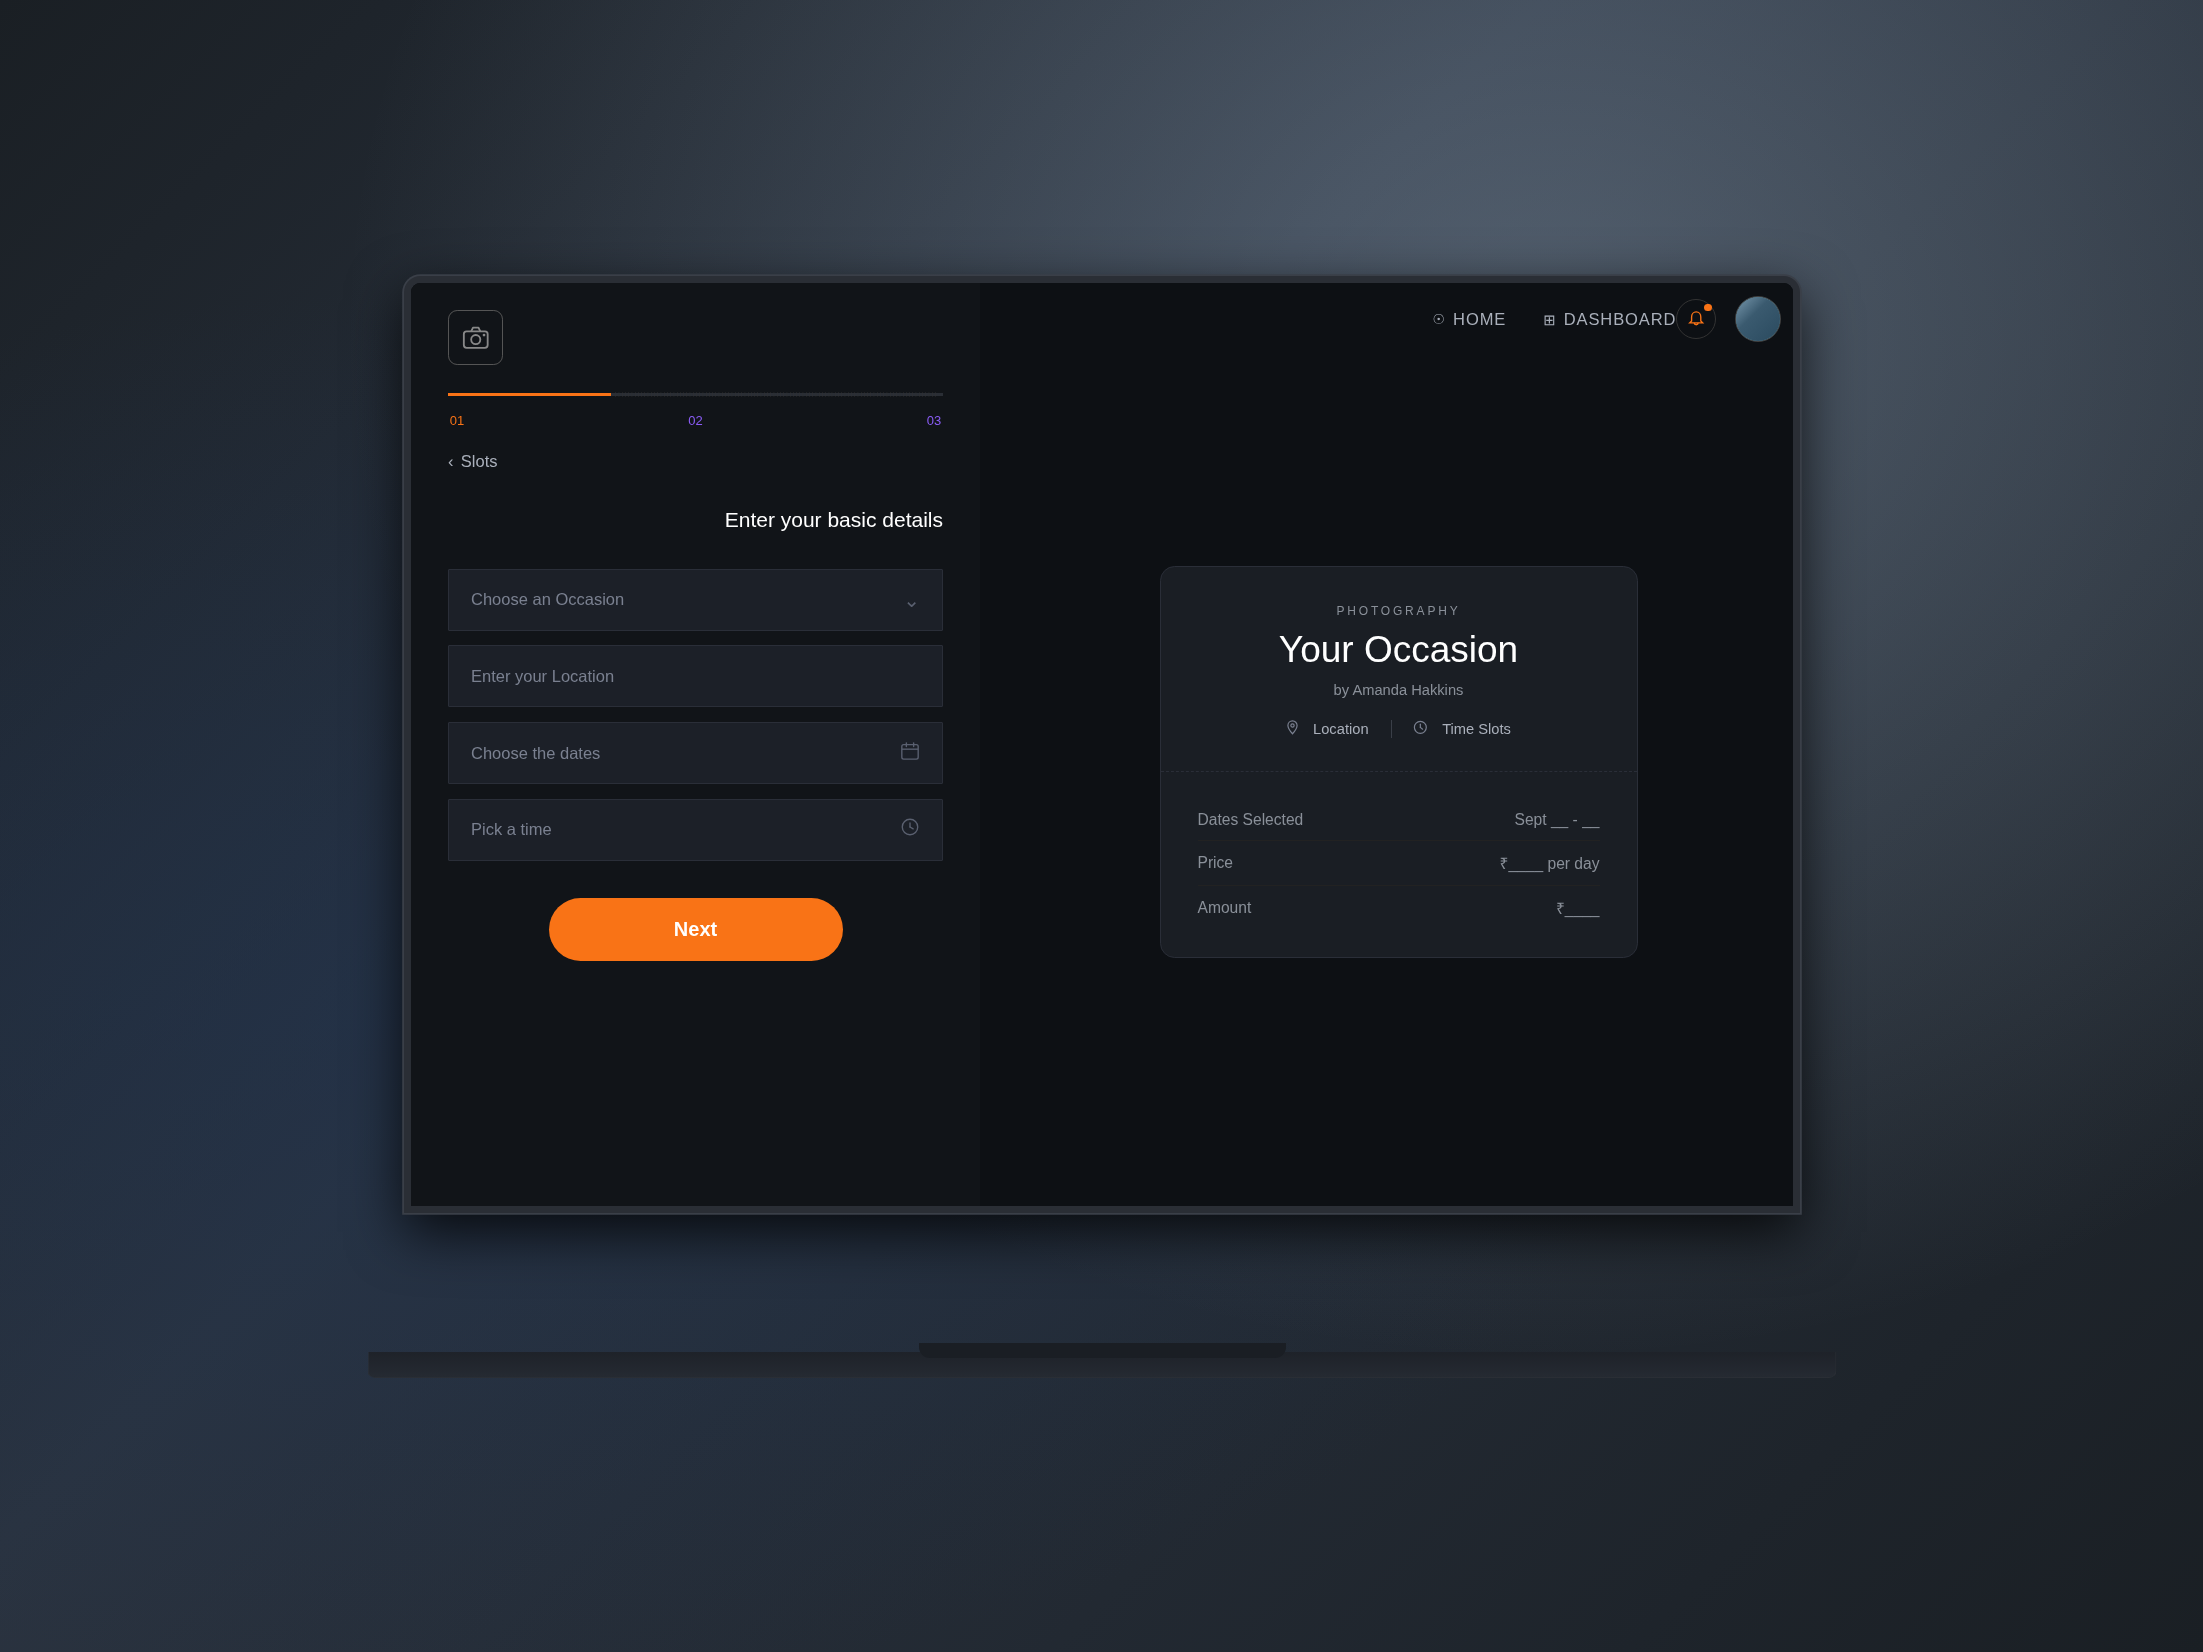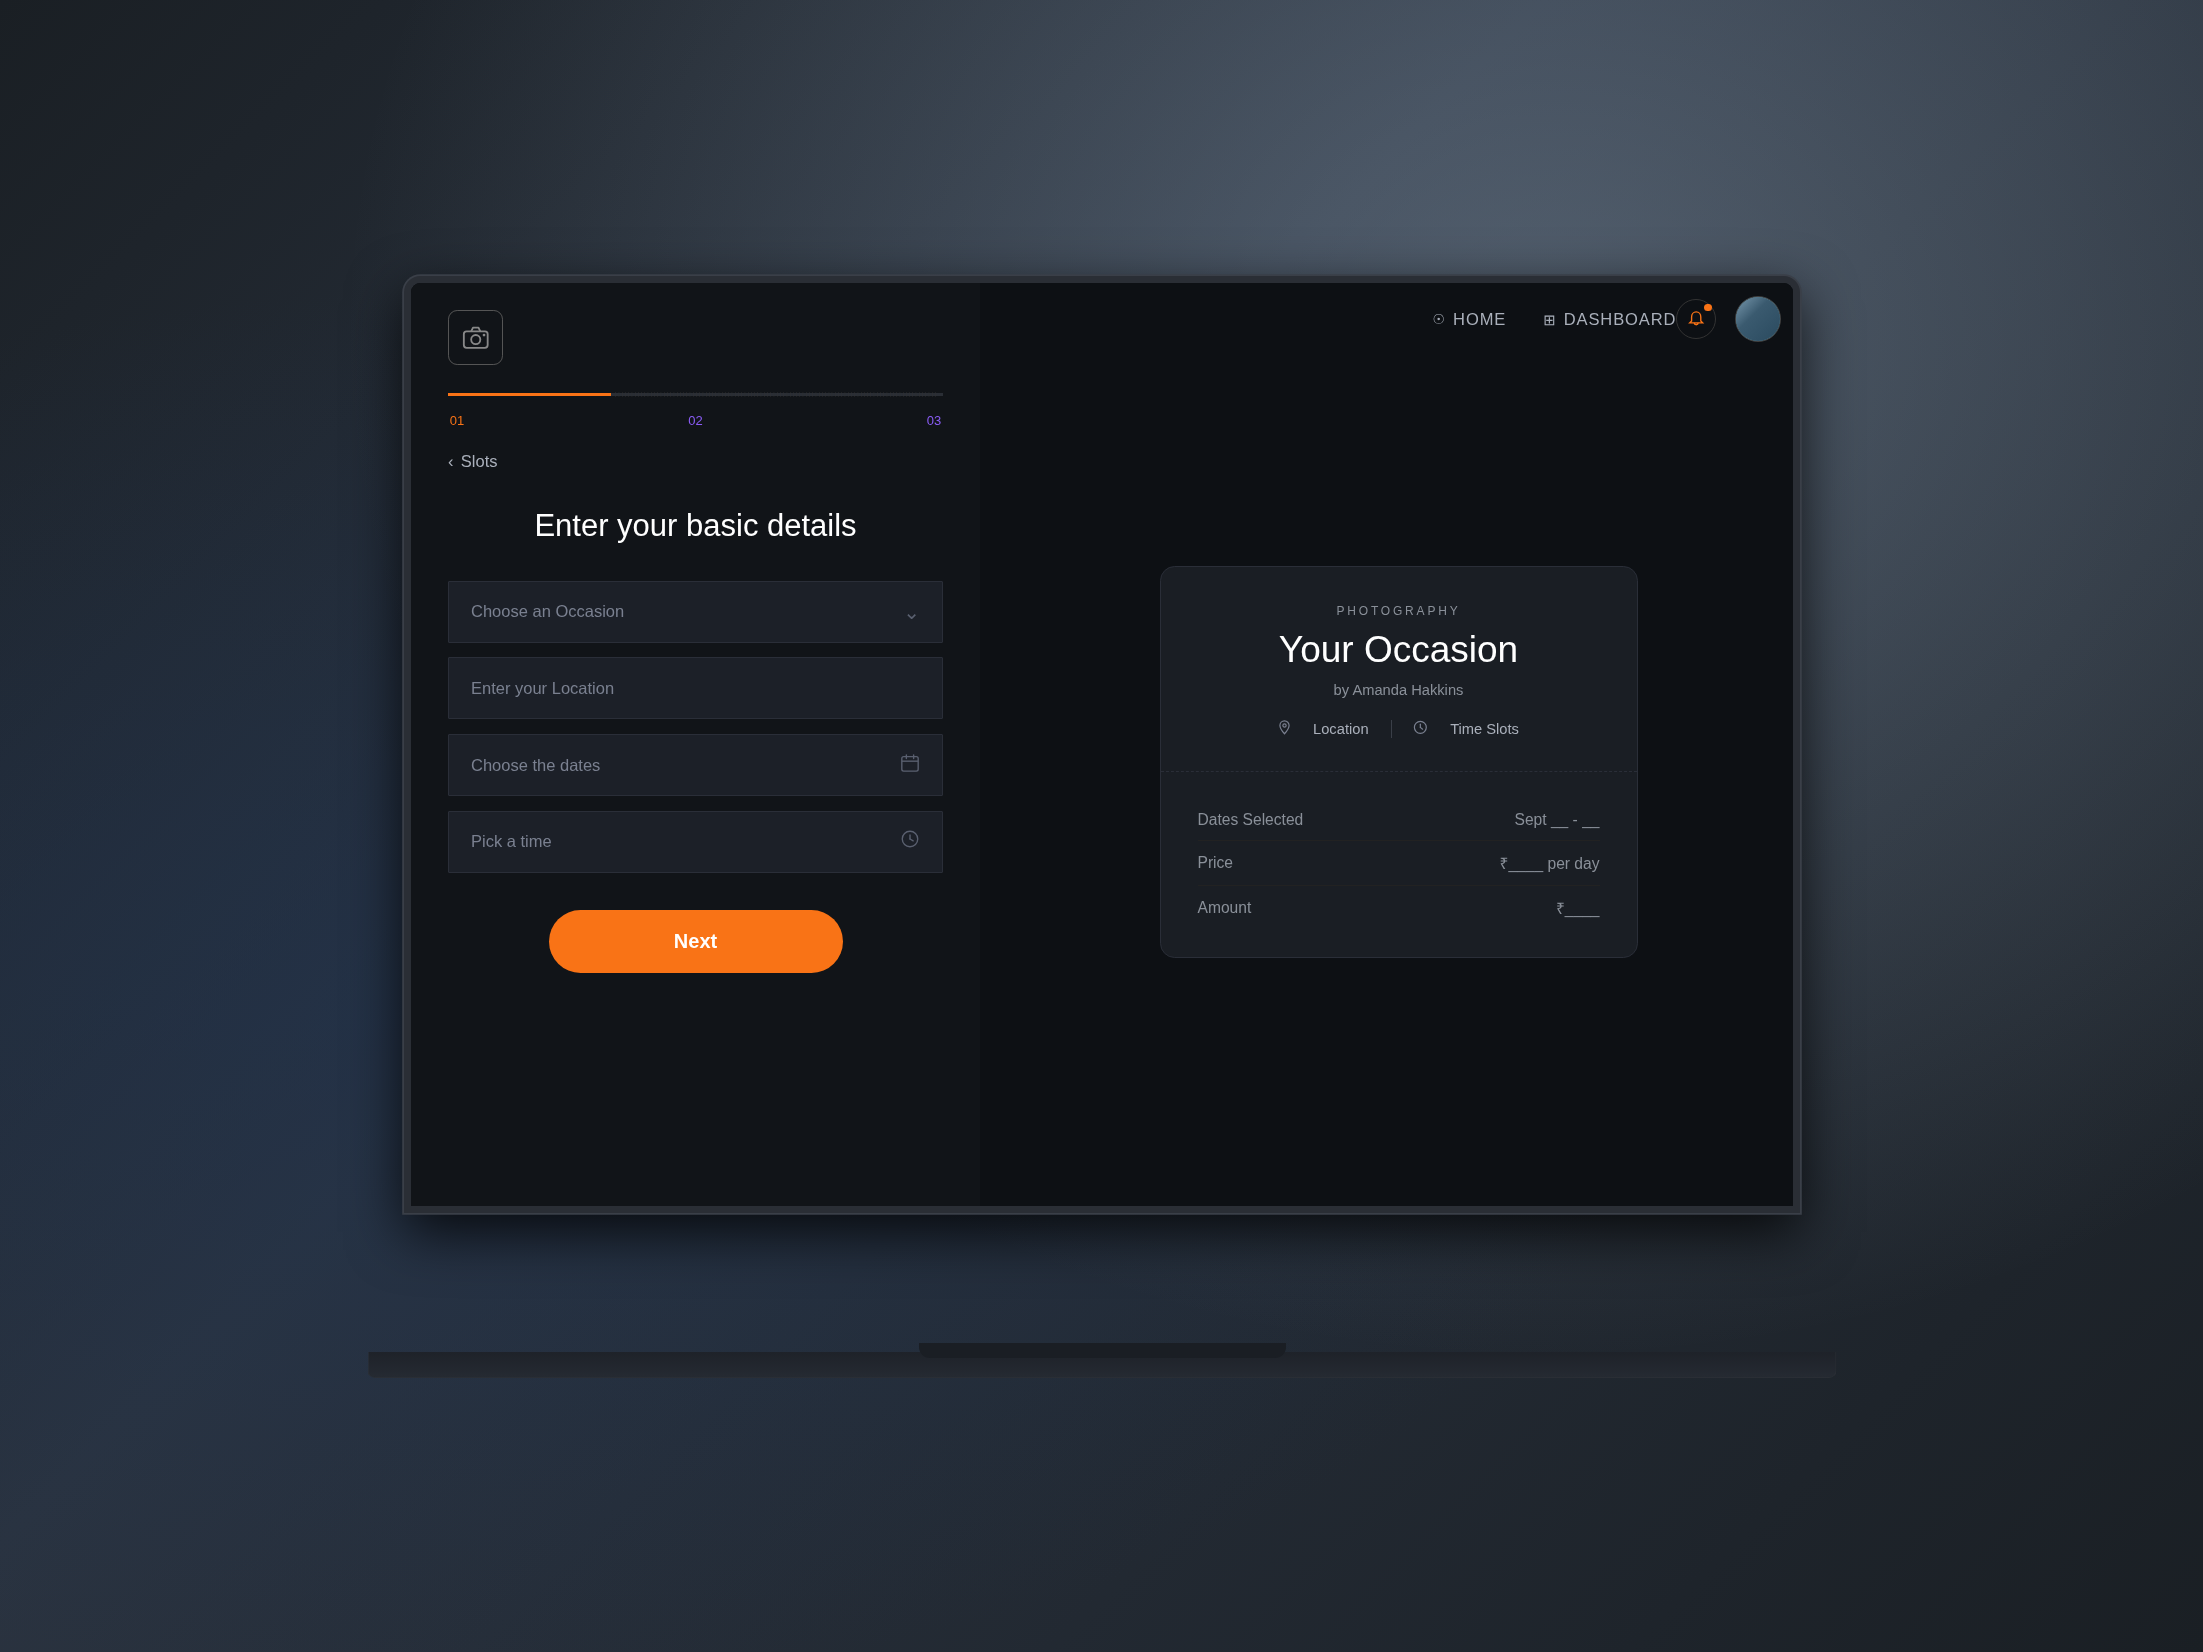--- a/index.html
+++ b/index.html
@@ -232,24 +232,24 @@
       align-items: center;
       gap: 7.3px;
       color: #aab0bb;
       font-size: 16.5px;
       cursor: pointer;
       margin-bottom: 37px;
     }
 
     
     .form-title {
-      font-size: 31px;
+      font-size: 21px;
       font-weight: 400;
       color: #ffffff;
-      text-align: center;
+      text-align: right;
       margin-bottom: 37px;
     }
 
     
     .form-fields {
       display: flex;
       flex-direction: column;
       gap: 14.7px;
       margin-bottom: 37px;
     }
@@ -344,21 +344,21 @@
       display: flex;
       align-items: center;
       justify-content: center;
       gap: 22px;
       margin-bottom: 14.7px;
     }
 
     .photo-meta-item {
       display: flex;
       align-items: center;
-      gap: 22px;
+      gap: 14px;
       font-size: 14.7px;
       color: #aab0bb;
     }
 
     .meta-icon {
       font-size: 14.7px;
       color: #7a8090;
     }
 
     .meta-divider {

